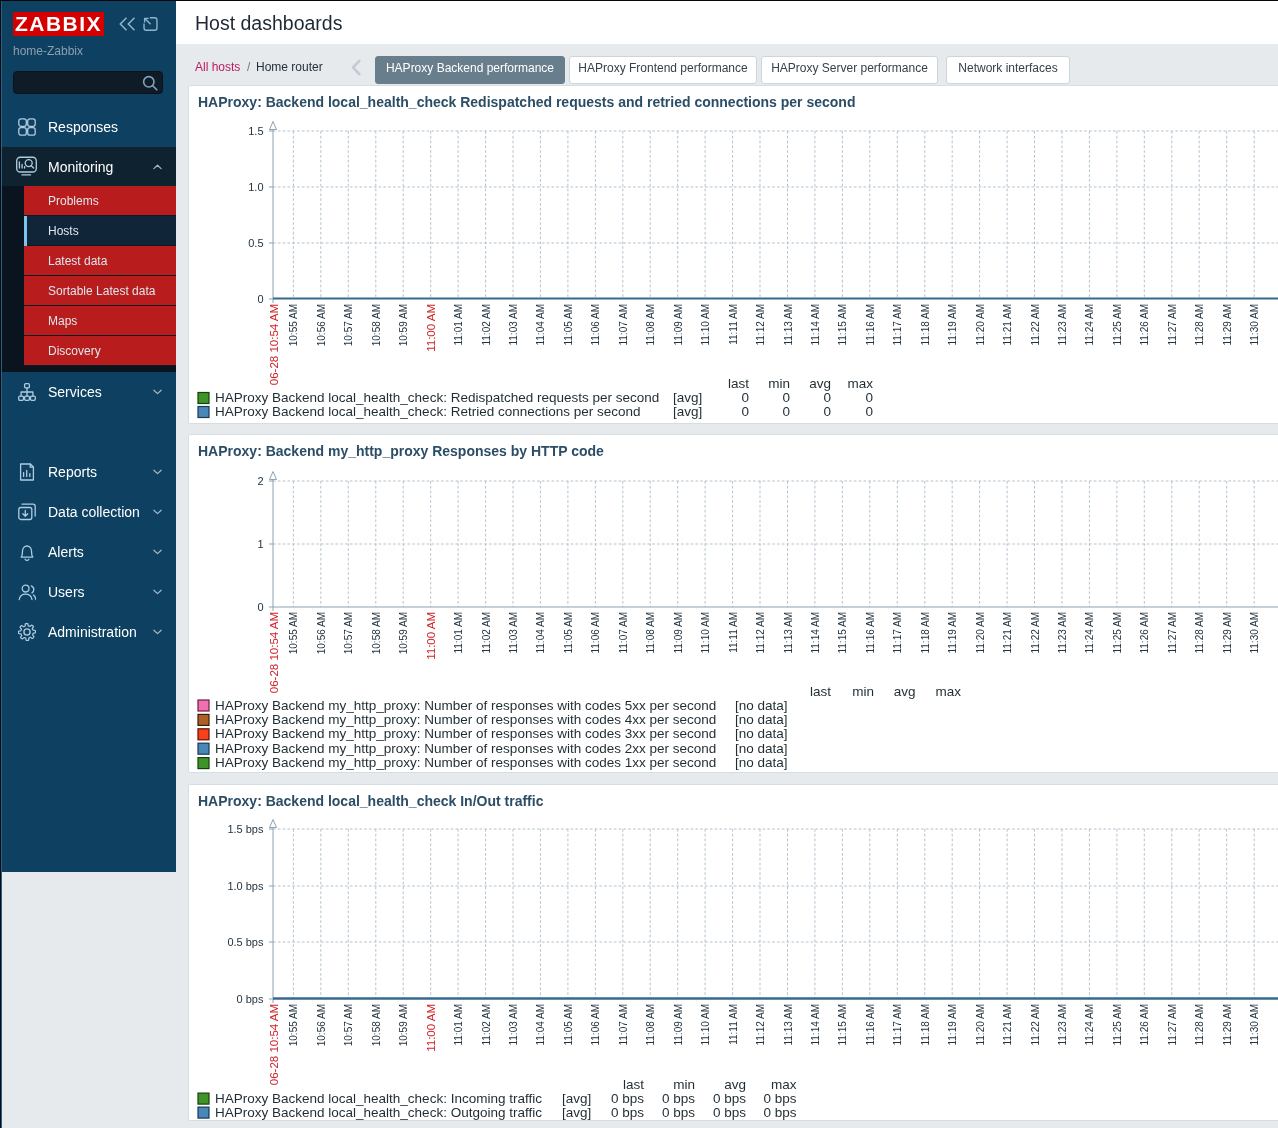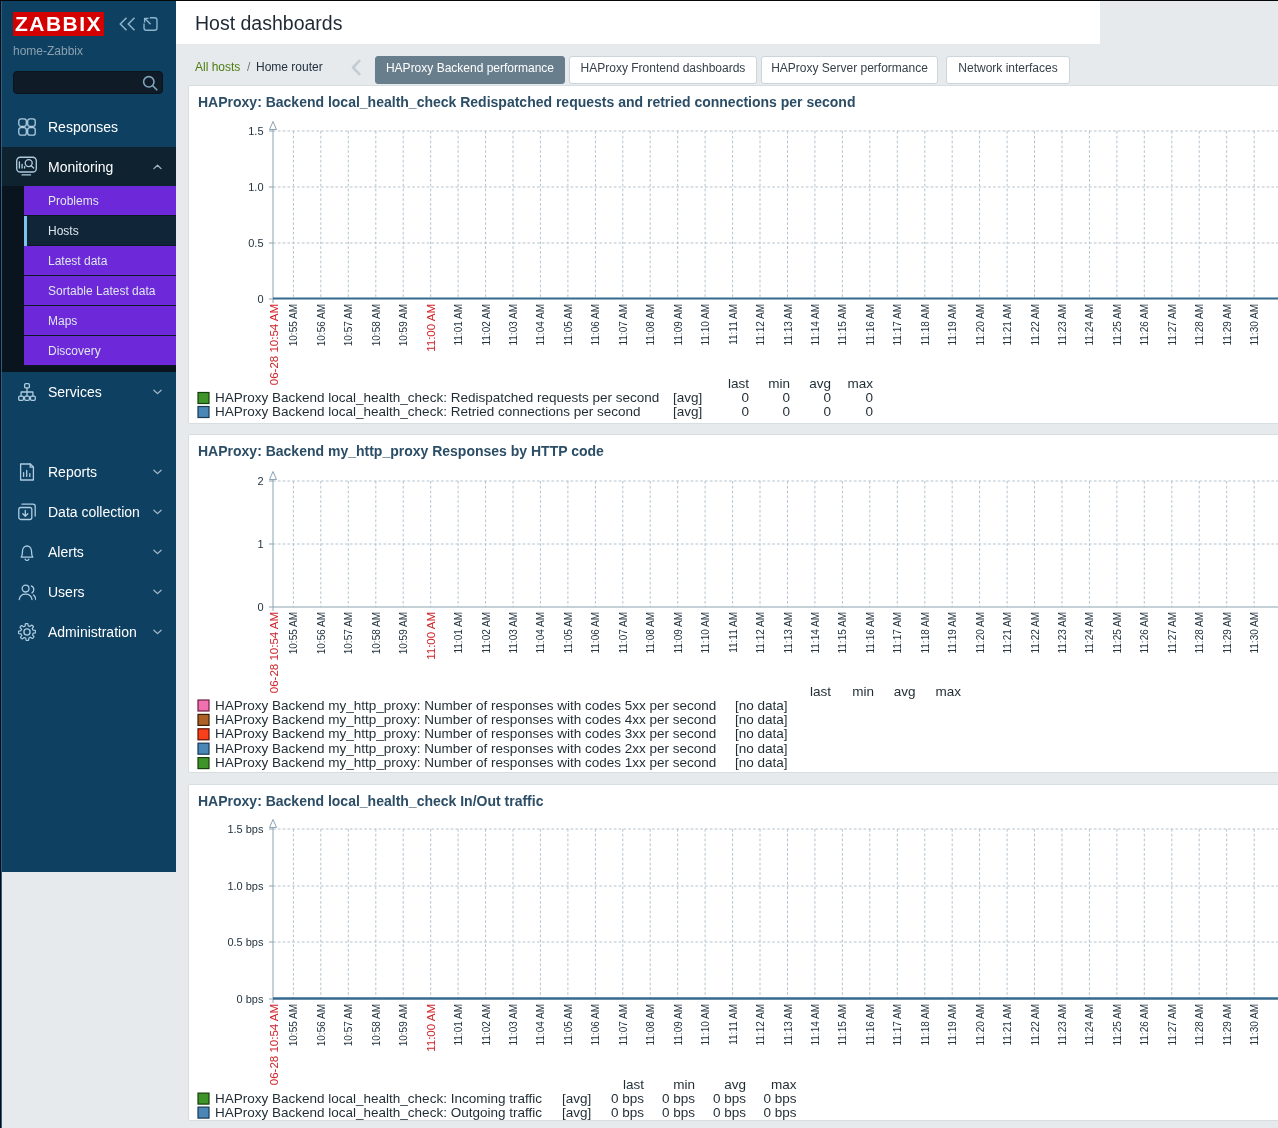--- a/index.html
+++ b/index.html
@@ -11,29 +11,29 @@
 .leftedge2 { position:absolute; left:1px; top:1px; width:1px; height:1127px; background:#2c5f86; z-index:60; }
 .logo { position:absolute; left:13px; top:12px; width:91px; height:24px; background:#d40000;
   color:#fff; font-weight:bold; font-size:21px; letter-spacing:1.5px; text-align:center; line-height:24px; }
 .hz { position:absolute; left:13px; top:44px; font-size:12px; color:#8ba0ae; }
 .search { position:absolute; left:13px; top:71px; width:150px; height:23px; background:#0f1c28;
   border:1px solid #0a121b; border-radius:4px; }
 .mi { position:absolute; left:0; width:176px; height:40px; color:#fff; font-size:14px; }
 .mi span { position:absolute; left:48px; top:50%; transform:translateY(-50%); }
 .mi.active { background:#0f222f; }
 .submenu { position:absolute; left:0; top:186px; width:176px; height:186px; background:#0a141e; }
-.smi { margin-left:24px; height:30px; background:#6d28d9; border-bottom:1px solid #0c1a26;
+.smi { margin-left:24px; height:30px; background:#b91c1c; border-bottom:1px solid #0c1a26;
   color:#dde7ed; font-size:12px; line-height:30px; padding-left:24px; position:relative; }
 .smi.sel { background:#112539; }
 .smi.sel::before { content:""; position:absolute; left:0; top:0; width:3px; height:30px; background:#7ec2ee; }
-.header { position:absolute; left:176px; top:0; width:924px; height:44px; background:#fff; }
+.header { position:absolute; left:176px; top:0; width:1102px; height:44px; background:#fff; }
 .header h1 { position:absolute; left:19px; top:12px; font-size:19.5px; font-weight:normal; color:#1f2933; }
 .crumbrow { position:absolute; left:176px; top:44px; width:1102px; height:41px; font-size:12px; }
 .crumbrow span { position:absolute; top:16px; }
-.bc-link { color:#4d7c0f; }
+.bc-link { color:#be185d; }
 .bc-sep { color:#6b7a84; }
 .bc-cur { color:#22313c; }
 .tab { position:absolute; top:12px; height:28px; background:#fff; border:1px solid #ccd5da; border-radius:3px;
   font-size:12px; color:#36414a; text-align:center; line-height:22px; }
 .tabsel { background:#697e8c; border-color:#697e8c; color:#fff; }
 .panel { position:absolute; left:188px; width:1140px; background:#fff; border:1px solid #d7dee2; border-radius:2px; }
 .ptitle { position:absolute; left:9px; top:8px; font-size:14px; font-weight:bold; color:#2b4d66; white-space:nowrap; }
 .psvg { position:absolute; left:0; top:0; }
 </style>
 </head>
@@ -160,21 +160,21 @@
   </div>
 
 <div class="crumbrow">
   <span class="bc-link" style="left:19px">All hosts</span>
     <span class="bc-sep" style="left:71px">/</span>
     <span class="bc-cur" style="left:80px">Home router</span>
   <svg style="position:absolute;left:175px;top:15px" width="10" height="17" viewBox="0 0 10 17" fill="none" stroke="#c3ccd4" stroke-width="2.6" stroke-linecap="round" stroke-linejoin="round">
       <path d="M8.3 1.8 L2 8.5 L8.3 15.2"></path>
     </svg>
   <div class="tab tabsel" style="left:199px;width:190px">HAProxy Backend performance</div>
-  <div class="tab" style="left:393px;width:188px">HAProxy Frontend dashboards</div>
+  <div class="tab" style="left:393px;width:188px">HAProxy Frontend performance</div>
   <div class="tab" style="left:585px;width:177px">HAProxy Server performance</div>
   <div class="tab" style="left:770px;width:124px">Network interfaces</div>
 </div>
 <div class="panel" style="top:85px;height:339px">
   <div class="ptitle">HAProxy: Backend local_health_check Redispatched requests and retried connections per second</div>
   <svg class="psvg" width="1140" height="339" font-family="Liberation Sans, sans-serif">
 <line x1="84" y1="45" x2="1090" y2="45" stroke="#b3c3cf" stroke-width="1" stroke-dasharray="2.7,2.1"></line>
 <line x1="84" y1="101" x2="1090" y2="101" stroke="#b3c3cf" stroke-width="1" stroke-dasharray="2.7,2.1"></line>
 <line x1="84" y1="157" x2="1090" y2="157" stroke="#b3c3cf" stroke-width="1" stroke-dasharray="2.7,2.1"></line>
 <line x1="104.4" y1="45" x2="104.4" y2="213" stroke="#b3c3cf" stroke-width="1" stroke-dasharray="2.7,2.1"></line>

